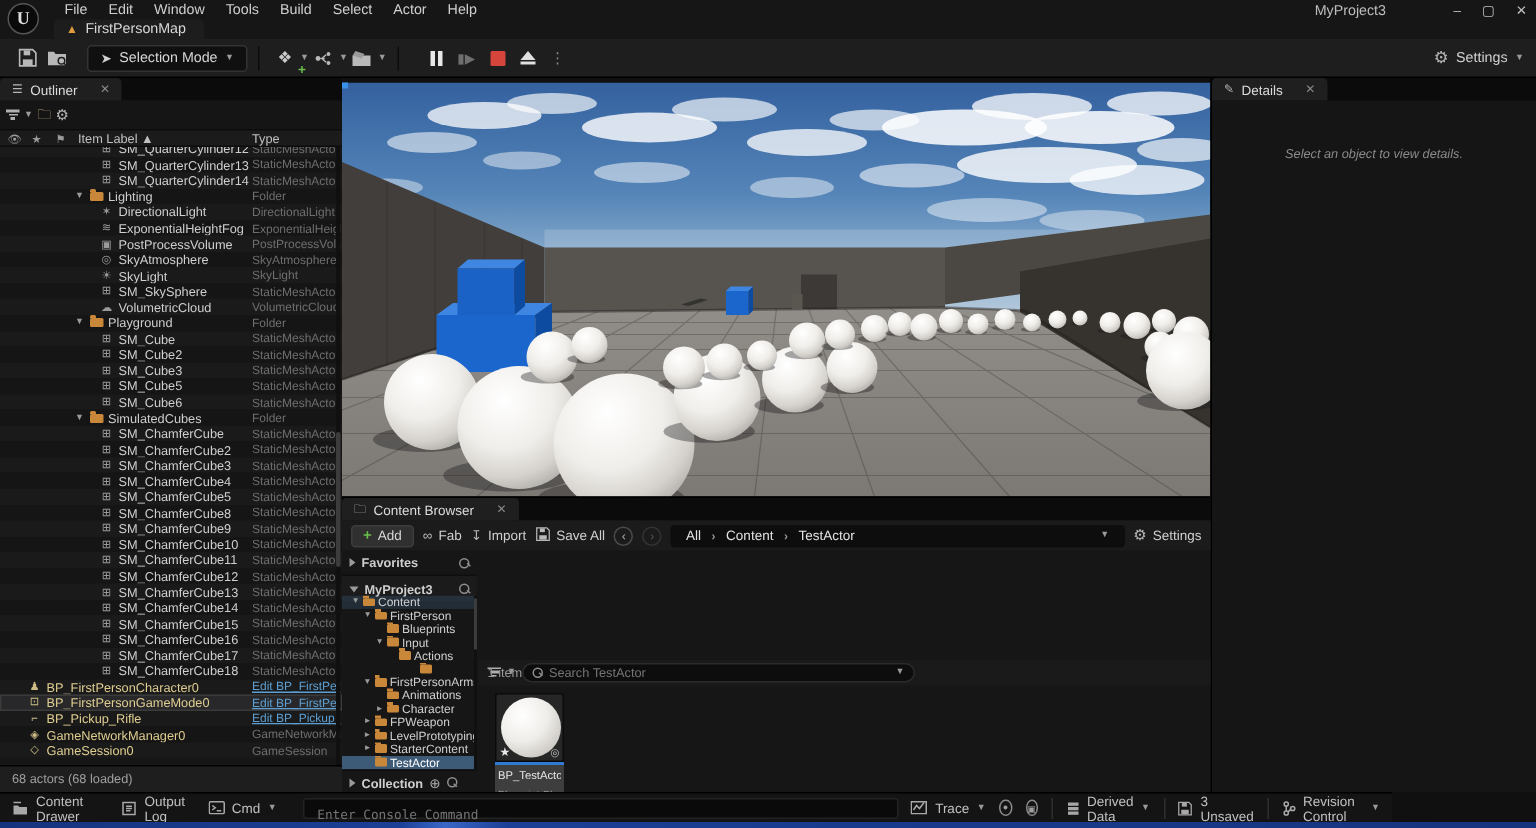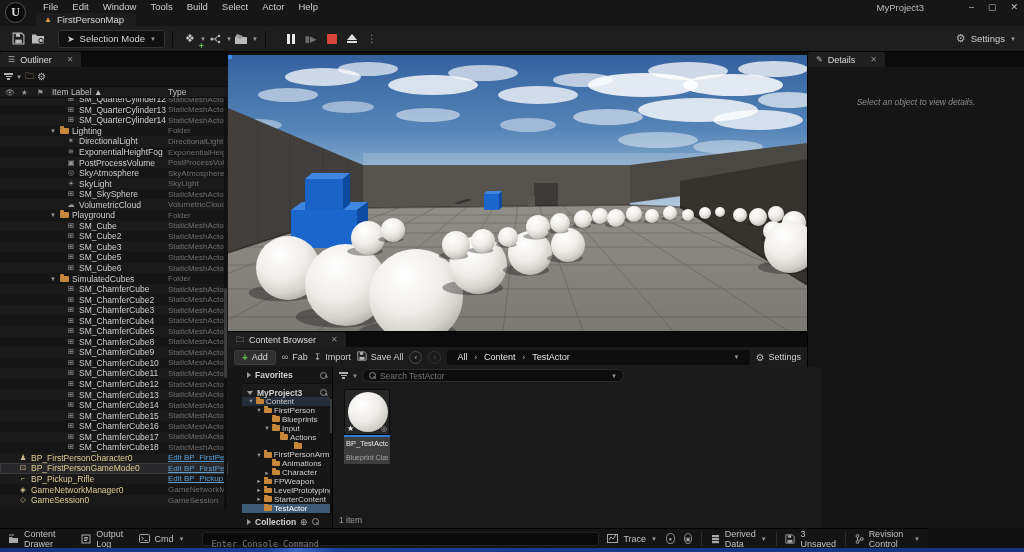--- a/index.html
+++ b/index.html
@@ -113,21 +113,21 @@
   .flat .ic { font-size:9px; color:#b5b5b5; }
   .flat .lbl { font-size:9px; color:#cfcfcf; }
   .navcirc { width:13px; height:13px; border-radius:50%; border:1px solid #4a4a4a; color:#b5b5b5;
     font-size:8px; display:flex; align-items:center; justify-content:center; }
   .navcirc.dis { color:#5a5a5a; border-color:#333; }
   .breadcrumb { flex:1; display:flex; align-items:center; gap:7px; background:#0d0d0d; border-radius:3px;
     height:15px; padding:0 10px; }
   .bc-item { font-size:9px; color:#e2e2e2; }
   .bc-sep { font-size:8px; color:#9a9a9a; font-weight:bold; }
   .breadcrumb .chev { margin-left:auto; }
-  .cb-body { position:absolute; left:14px; top:35px; width:579px; height:162px; display:flex; }
+  .cb-body { position:absolute; left:0; top:35px; width:579px; height:162px; display:flex;align-items:center; }
   .cb-left { width:90px; height:162px; background:#161616; position:relative; }
   .cb-hrow { height:17px; display:flex; align-items:center; gap:4px; padding:0 5px; border-bottom:1px solid #0e0e0e; }
   .cb-hrow .lbl { font-size:8.5px; color:#cfcfcf; font-weight:bold; flex:1; }
   .tri-r { width:0; height:0; border-top:3px solid transparent; border-bottom:3px solid transparent; border-left:4px solid #9a9a9a; }
   .tri-d { width:0; height:0; border-left:3px solid transparent; border-right:3px solid transparent; border-top:4px solid #9a9a9a; }
   #cb-tree { position:absolute; left:0; top:30px; width:90px; height:116px; overflow:hidden; }
   .t-row { height:8.9px; display:flex; align-items:center; gap:2px; white-space:nowrap; }
   .t-row .a { font-size:5.5px; color:#9a9a9a; width:6px; text-align:center; }
   .t-fold { width:8px; height:5.5px; background:#c9873a; border-radius:1px; position:relative; flex:0 0 auto; }
   .t-fold::before { content:""; position:absolute; left:0; top:-1.8px; width:3.5px; height:1.8px; background:#c9873a; }
@@ -484,20 +484,21 @@
         </div>
         <div class="o-row spawned" style="padding-left: 18px;">
           <span class="o-ic">◇</span>
           <span class="o-label">GameSession0</span>
           <span class="o-type">GameSession</span>
         </div>
       </div>
     <div class="o-scroll">
         <div class="thumb"></div>
       </div>
+    <div class="o-footer">68 actors (68 loaded)</div>
   </div>
 
   <div class="viewport">
     <svg width="579" height="276" viewBox="0 0 579 276">
       <defs>
         <linearGradient id="g-sky" x1="0" y1="0" x2="0" y2="1">
           <stop offset="0" stop-color="#34619f"></stop>
             <stop offset="0.45" stop-color="#5585b8"></stop>
           <stop offset="0.75" stop-color="#8fb0cf"></stop>
             <stop offset="1" stop-color="#c3d3e0"></stop>

